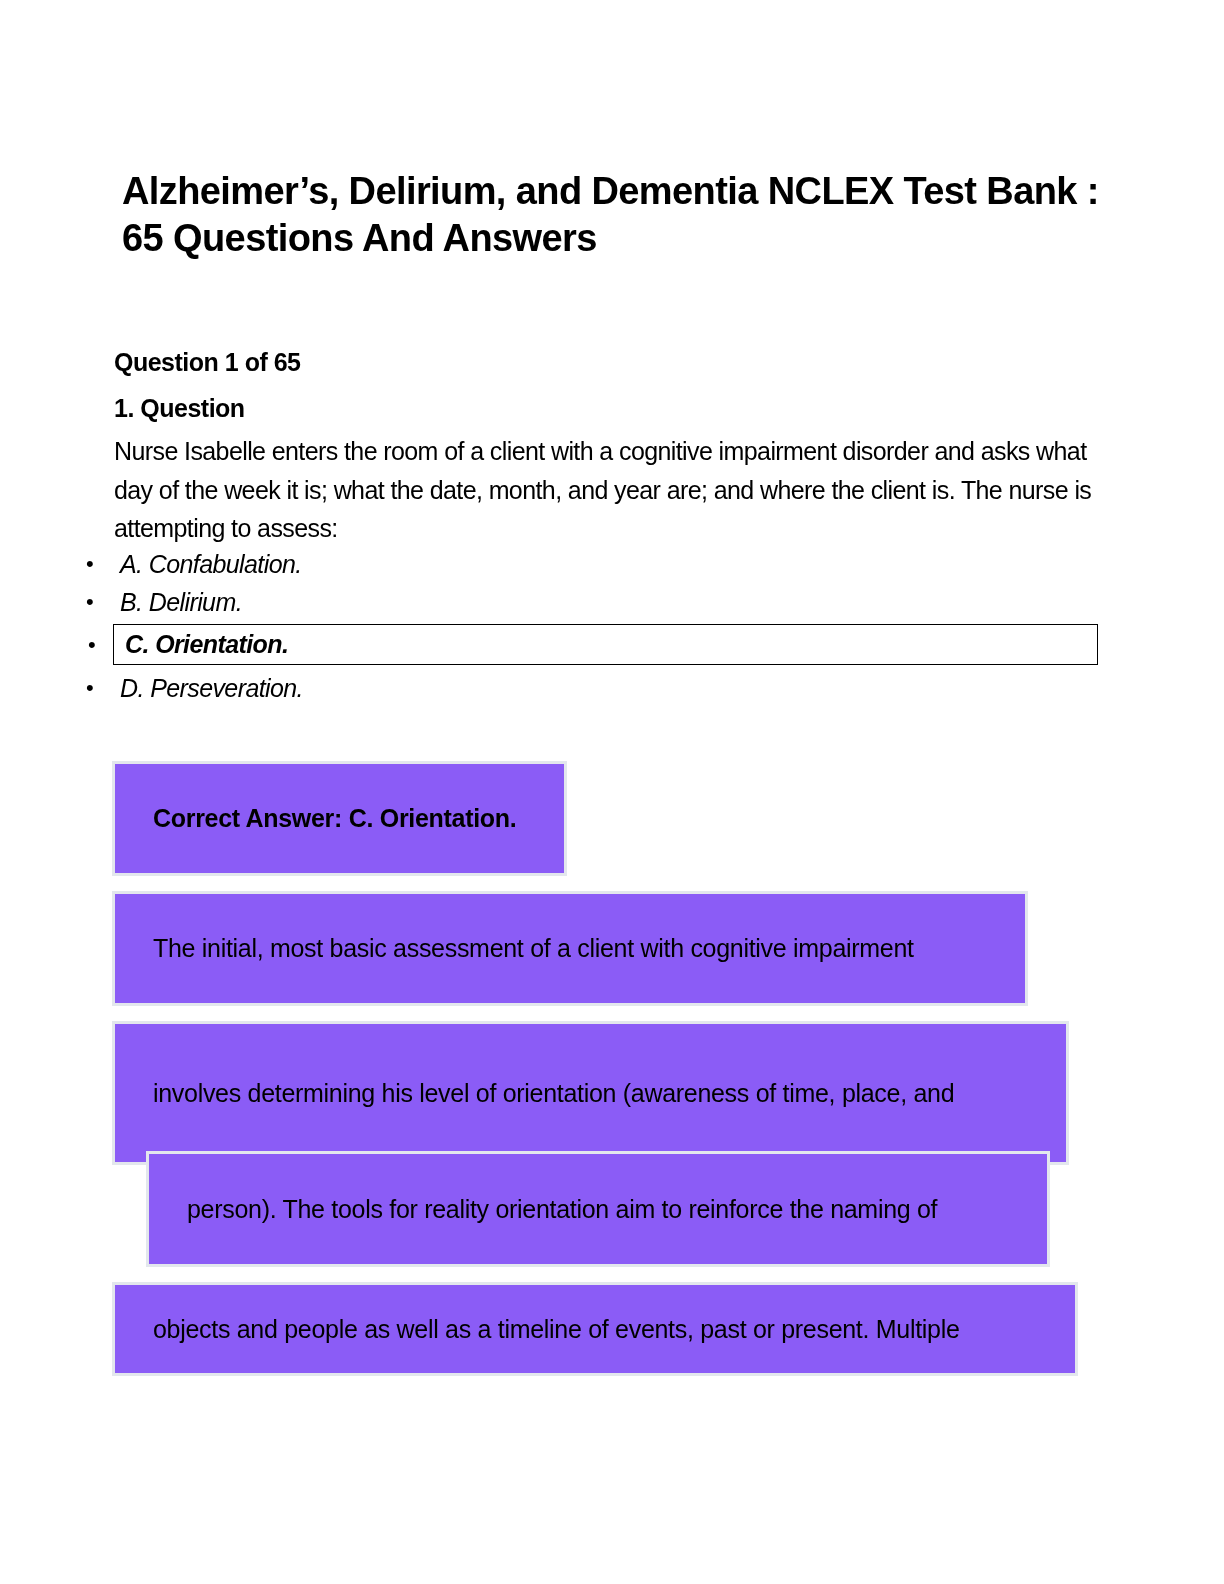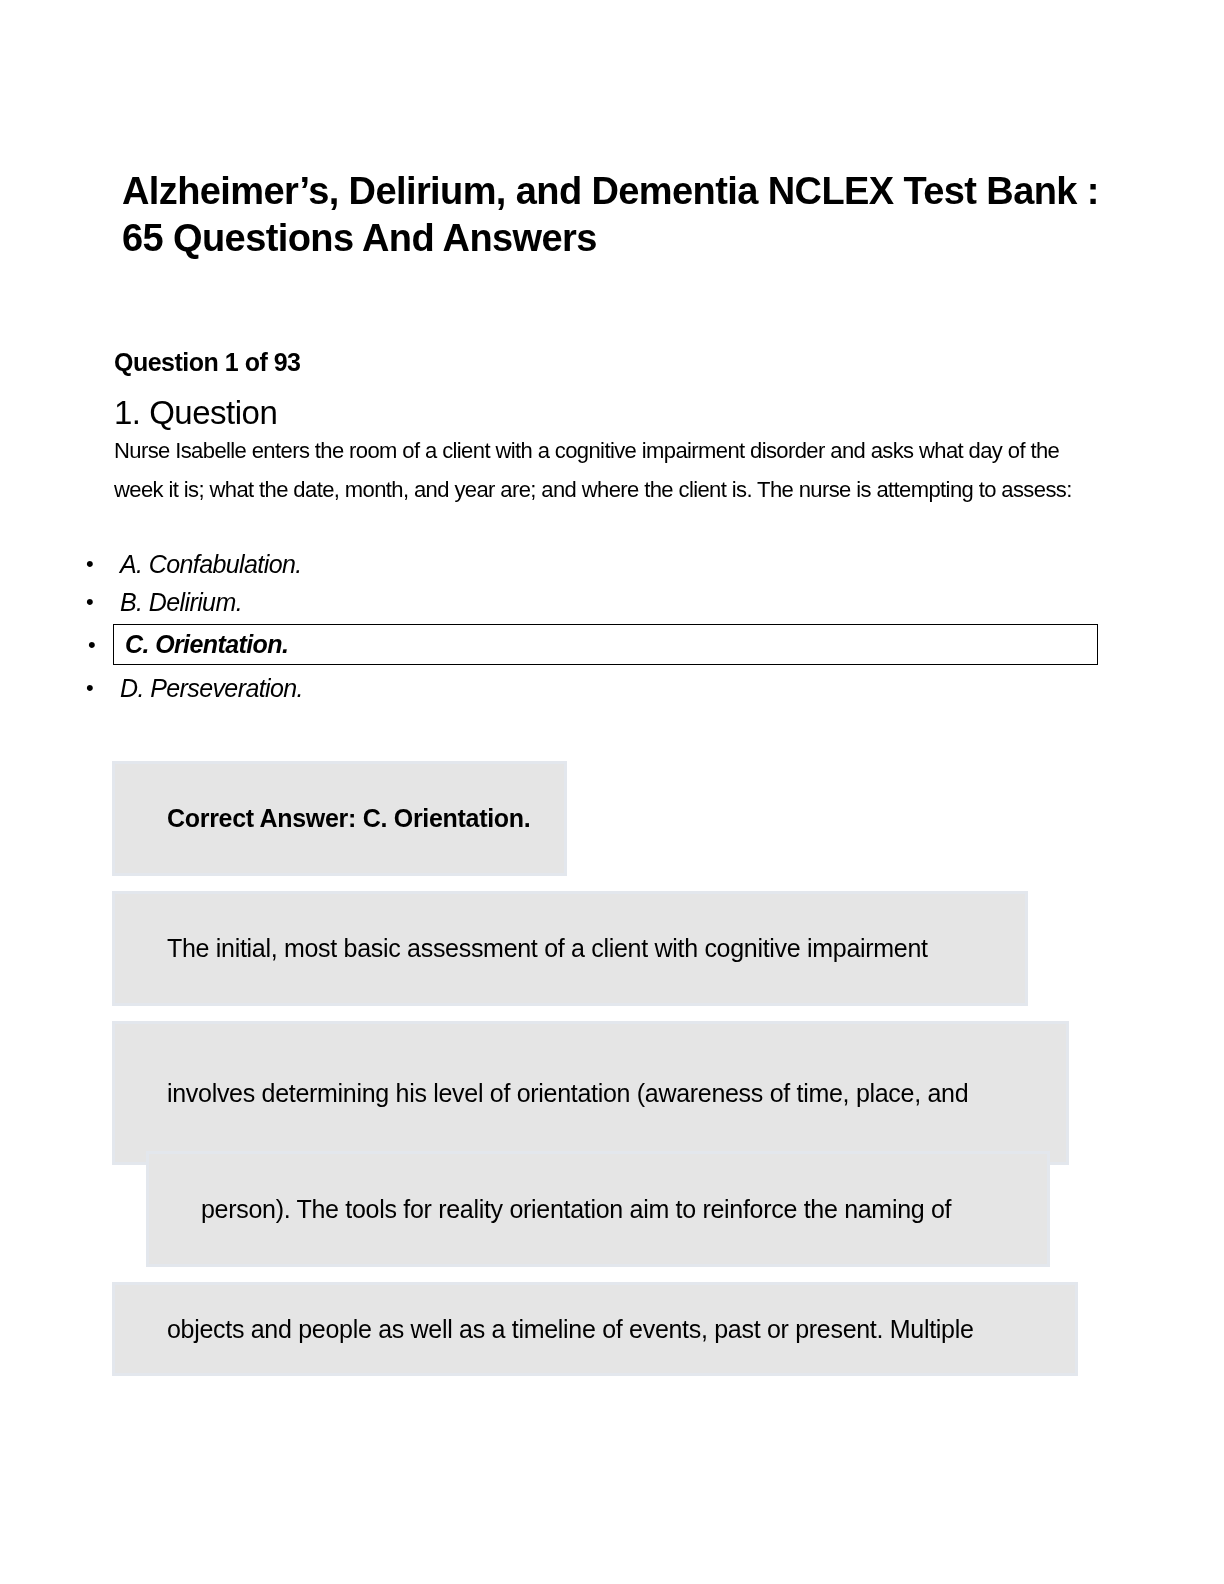--- a/index.html
+++ b/index.html
@@ -10,55 +10,55 @@
       font-size: 38px; line-height: 47px; letter-spacing: -0.6px;
       margin: 8px;
     }
     .q-counter {
       position: absolute; left: 114px; top: 348px;
       font-family: "Liberation Sans", sans-serif; font-weight: bold;
       font-size: 25px; letter-spacing: -0.5px;
     }
     .q-label {
       position: absolute; left: 114px; top: 394px;
-      font-family: "Liberation Sans", sans-serif; font-weight: normal;
-      font-size: 33px; letter-spacing: -0.5px;
+      font-family: "Liberation Sans", sans-serif; font-weight: bold;
+      font-size: 25px; letter-spacing: -0.5px;
     }
     .q-text {
       position: absolute; left: 114px; top: 432px; width: 990px;
       font-family: "Liberation Sans", sans-serif;
-      font-size: 22px; line-height: 38.5px; letter-spacing: -0.6px;
+      font-size: 25px; line-height: 38.5px; letter-spacing: -0.6px;
     }
     .options { position: absolute; left: 0; top: 545px; width: 1224px; margin: 0; padding: 0; list-style: none; }
     .option {
       position: absolute; left: 0; height: 38px;
       font-family: "Liberation Sans", sans-serif; font-size: 25px; letter-spacing: -0.6px;
     }
     .option .bullet { position: absolute; left: 86px; top: 0; font-size: 22px; line-height: 38px; }
     .option .text { position: absolute; left: 120px; top: 0; line-height: 38px; white-space: nowrap; font-style: italic; }
     .option.selected .box {
       position: absolute; left: 113px; top: 0; width: 985px; height: 41px;
       border: 1.5px solid #000; box-sizing: border-box;
     }
     .option.selected .text { left: 125px; font-weight: bold; line-height: 41px; }
     .option.selected .bullet { left: 88px; line-height: 41px; }
     .exp-box {
-      position: absolute; left: 112px; background: #e5e5e5;
+      position: absolute; left: 112px; background: #8b5cf6;
       border: 3px solid #e3e7ed; box-sizing: border-box;
       font-family: "Liberation Sans", sans-serif; font-size: 25px; letter-spacing: -0.3px;
-      display: flex; align-items: center; padding-left: 52px; white-space: nowrap;
+      display: flex; align-items: center; padding-left: 38px; white-space: nowrap;
     }
     .exp-box.answer { font-weight: bold; }
   </style>
 </head>
 <body>
 
 <h1 class="page-title">Alzheimer’s, Delirium, and Dementia NCLEX Test Bank : 65 Questions And Answers</h1>
 
-<div class="q-counter">Question 1 of 93</div>
+<div class="q-counter">Question 1 of 65</div>
 <div class="q-label">1. Question</div>
 <div class="q-text">Nurse Isabelle enters the room of a client with a cognitive impairment disorder and asks what day of the week it is; what the date, month, and year are; and where the client is. The nurse is attempting to assess:</div>
 
 <ul class="options">
   <li class="option" style="top:0px;">
     <span class="bullet">•</span>
     <span class="text">A. Confabulation.</span>
   </li>
   <li class="option" style="top:38px;">
     <span class="bullet">•</span>

